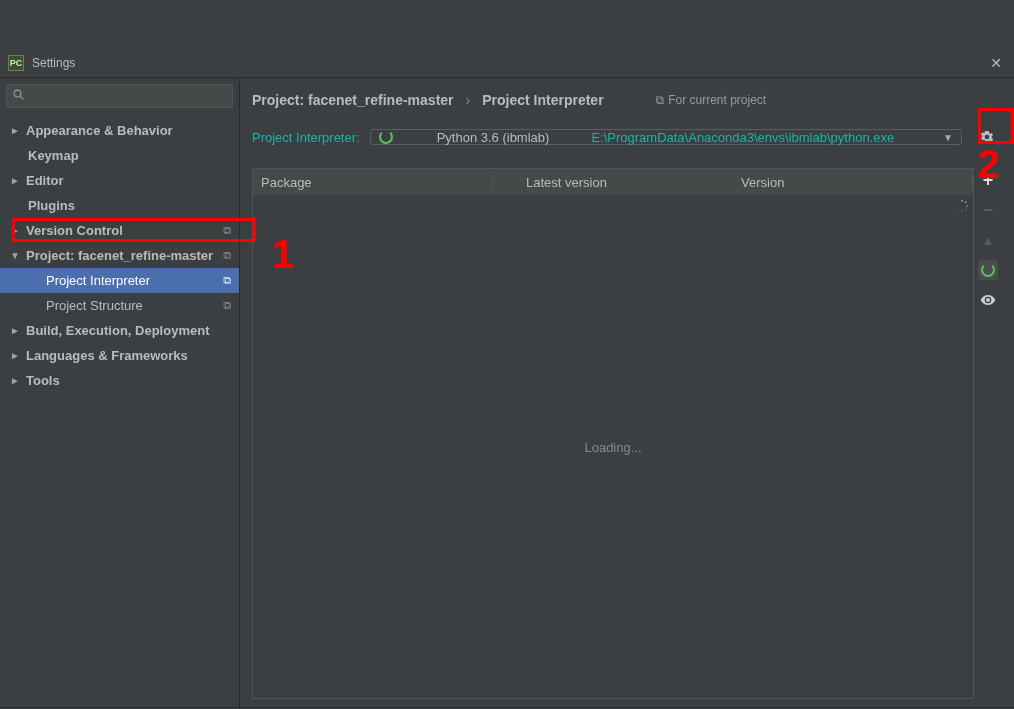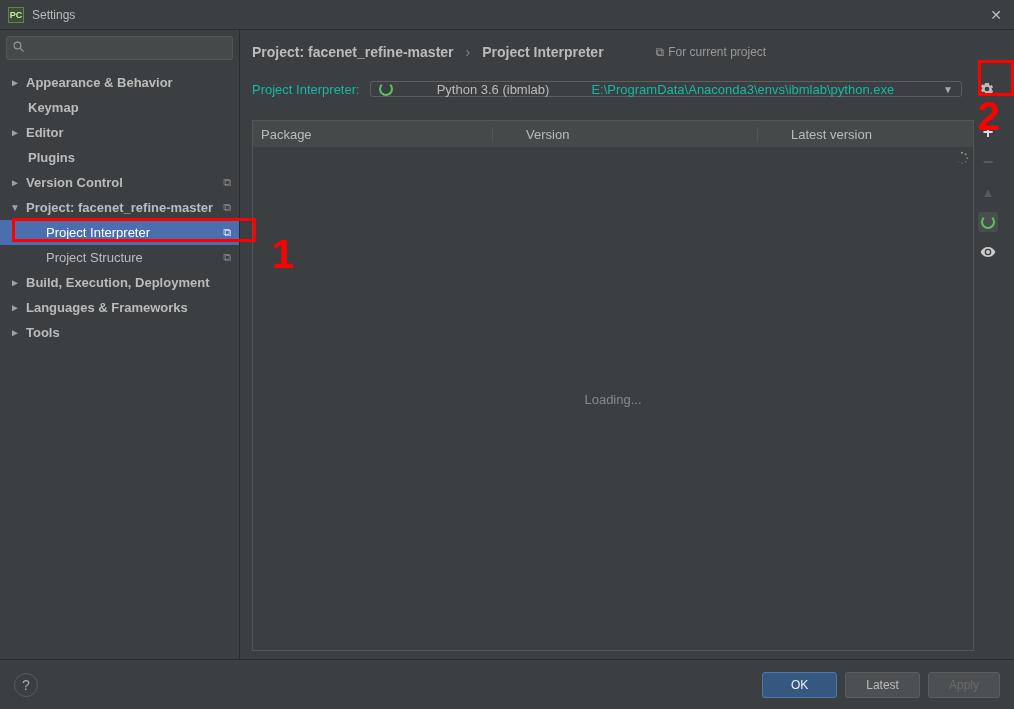--- a/index.html
+++ b/index.html
@@ -1,19 +1,19 @@
 <!DOCTYPE html>
 <html><head>
 <meta charset="utf-8">
 <style>
   * { box-sizing: border-box; margin: 0; padding: 0; font-family: "Segoe UI", Arial, sans-serif; }
   body { background: #3c3f41; width: 1014px; height: 709px; overflow: hidden; color: #bbbbbb; font-size: 13px; }
 
   
-  .titlebar { height: 30px; background: #3c3f41; display: flex; align-items: center; padding: 0 8px; border-bottom: 1px solid #2b2b2b; }
+  .titlebar { height: 30px; background: #3c3f41; display: flex; align-items: center; padding: 0 8px; border-bottom: 1px solid #2b2b2b; margin-top: 48px; }
   .titlebar .app-icon { width:16px; height:16px; background:#3a5034; color:#d0e7b0; font-size:9px; font-weight:bold; display:flex; align-items:center; justify-content:center; border:1px solid #6a8050; margin-right:8px; }
   .titlebar .title { color:#bbbbbb; font-size:12px; flex:1; }
   .titlebar .close { color:#bbbbbb; font-size:14px; margin-left:auto; cursor:pointer; padding:0 4px; }
 
   .main { display:flex; height: calc(100% - 30px - 50px); }
 
   
   .sidebar { width:240px; background:#3c3f41; border-right:1px solid #2b2b2b; display:flex; flex-direction:column; }
   .search-bar { padding:6px; }
   .search-input-wrap { background:#45494a; border:1px solid #555; border-radius:3px; height:24px; display:flex; align-items:center; padding:0 6px; }
@@ -170,22 +170,22 @@
         <svg viewBox="0 0 24 24" fill="#bbbbbb">
             <path d="M19.14,12.94a7,7,0,0,0,0-1.88l2-1.55-2-3.46-2.35.94a7,7,0,0,0-1.63-.94L14.8,3H9.2L8.84,5.05a7,7,0,0,0-1.63.94L4.86,5,2.86,8.51l2,1.55a7,7,0,0,0,0,1.88l-2,1.55,2,3.46,2.35-.94a7,7,0,0,0,1.63.94L9.2,21h5.6l.36-2.05a7,7,0,0,0,1.63-.94l2.35.94,2-3.46ZM12,15.5A3.5,3.5,0,1,1,15.5,12,3.5,3.5,0,0,1,12,15.5Z"></path>
           </svg>
       </div>
     </div>
 
     <div class="table-wrap">
       <div class="pkg-table">
         <div class="thead">
           <div class="th th-pkg">Package</div>
+          <div class="th th-lat">Latest version</div>
           <div class="th th-ver">Version</div>
-          <div class="th th-lat">Latest version</div>
         </div>
         <div class="tbody">
           <div class="loading-spinner">
             <svg viewBox="0 0 16 16">
                 <g fill="#999">
                   <circle cx="8" cy="2" r="1.2"></circle>
                   <circle cx="12.2" cy="3.8" r="1.1" opacity=".9"></circle>
                   <circle cx="14" cy="8" r="1" opacity=".8"></circle>
                   <circle cx="12.2" cy="12.2" r=".9" opacity=".6"></circle>
                   <circle cx="8" cy="14" r=".8" opacity=".5"></circle>

